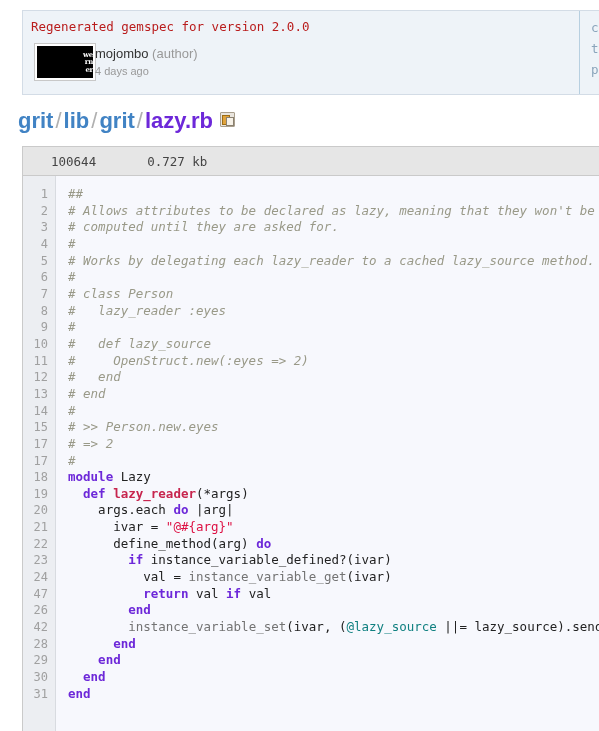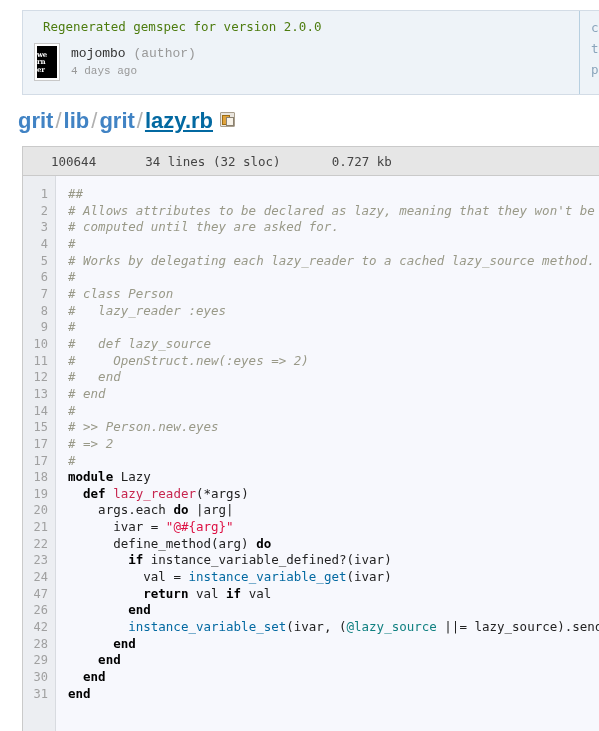--- a/index.html
+++ b/index.html
@@ -28,60 +28,59 @@
     background: #eef3f8;
     border: 1px solid #d3dce6;
     box-sizing: border-box;
   }
   .commit-inner {
     position: relative;
     height: 100%;
   }
   .commit-title {
     position: absolute;
-    left: 20px;
+    left: 8px;
     top: 8px;
     font-family: "DejaVu Sans Mono", monospace;
     font-size: 12.5px;
-    color: #4d7c0f;
+    color: #b91c1c;
     white-space: nowrap;
     letter-spacing: 0px;
   }
   .commit-meta {
     position: absolute;
     left: 12px;
     top: 33px;
     display: flex;
     align-items: flex-start;
   }
   .avatar {
-    width: 24px;
+    width: 60px;
     height: 36px;
     background: #000000;
     border: 2px solid #ffffff;
     outline: 1px solid #c8c8c8;
     box-sizing: border-box;
     display: flex;
     flex-direction: column;
-    align-items: flex-start;
+    align-items: flex-end;
     justify-content: center;
     flex: none;
   }
   .avatar span {
     color: #ffffff;
     font-family: "DejaVu Serif", serif;
     font-weight: bold;
     font-size: 7px;
     line-height: 7.5px;
     letter-spacing: -0.3px;
   }
   .commit-author-block {
-    margin-left: 12px;
+    margin-left: 0;
     padding-top: 1px;
-    font-family: Liberation Mono, monospace;
   }
   .author-line {
     font-size: 13px;
     line-height: 17px;
     white-space: nowrap;
   }
   .author-name {
     color: #333333;
   }
   .author-role {
@@ -129,22 +128,21 @@
   .bc-link {
     color: #4183c4;
     text-decoration: none;
   }
   .bc-sep {
     color: #b0b0b0;
     font-weight: normal;
     padding: 0 2px;
   }
   .bc-current {
-    color: #0369a1;
-    text-decoration: underline;
+    color: #6d28d9;
   }
   .copy-icon {
     display: inline-block;
     position: relative;
     width: 15px;
     height: 15px;
     margin-left: 7px;
     vertical-align: 1px;
     background: #e9e5de;
     border: 1px solid #a89e8c;
@@ -231,24 +229,24 @@
     font-size: 12.5px;
     line-height: 16.65px;
     color: #222222;
     white-space: pre;
     overflow: hidden;
   }
   .code-lines div { min-height: 16.65px; }
 
   
   .t-com { color: #999988; font-style: italic; }
-  .t-kw  { color: #000000; font-weight: bold; }
-  .t-fn  { color: #c7254e; font-weight: normal; }
+  .t-kw  { color: #6d28d9; font-weight: bold; }
+  .t-fn  { color: #c7254e; font-weight: bold; }
   .t-str { color: #dd1144; }
-  .t-blu { color: #0369a1; }
+  .t-blu { color: #737373; }
   .t-ivar{ color: #108080; }
   .t-pln { color: #222222; }
 </style>
 </head>
 <body>
 
 <div class="commit-box">
   <div class="commit-inner">
 
     <div class="commit-title">Regenerated gemspec for version 2.0.0</div>
@@ -278,21 +276,20 @@
 </div>
 
 <div class="breadcrumb">
   <a class="bc-link" href="#">grit</a><span class="bc-sep">/</span><a class="bc-link" href="#">lib</a><span class="bc-sep">/</span><a class="bc-link" href="#">grit</a><span class="bc-sep">/</span><span class="bc-current">lazy.rb</span><span class="copy-icon"></span>
 </div>
 
 <div class="file-box">
 
   <div class="file-meta">
     <span class="fm-mode">100644</span>
-    <span class="fm-lines">34 lines (32 sloc)</span>
     <span class="fm-size">0.727 kb</span>
   </div>
 
   <div class="code-area">
     <div class="gutter" id="gutter">
         <div>1</div>
         <div>2</div>
         <div>3</div>
         <div>4</div>
         <div>5</div>

